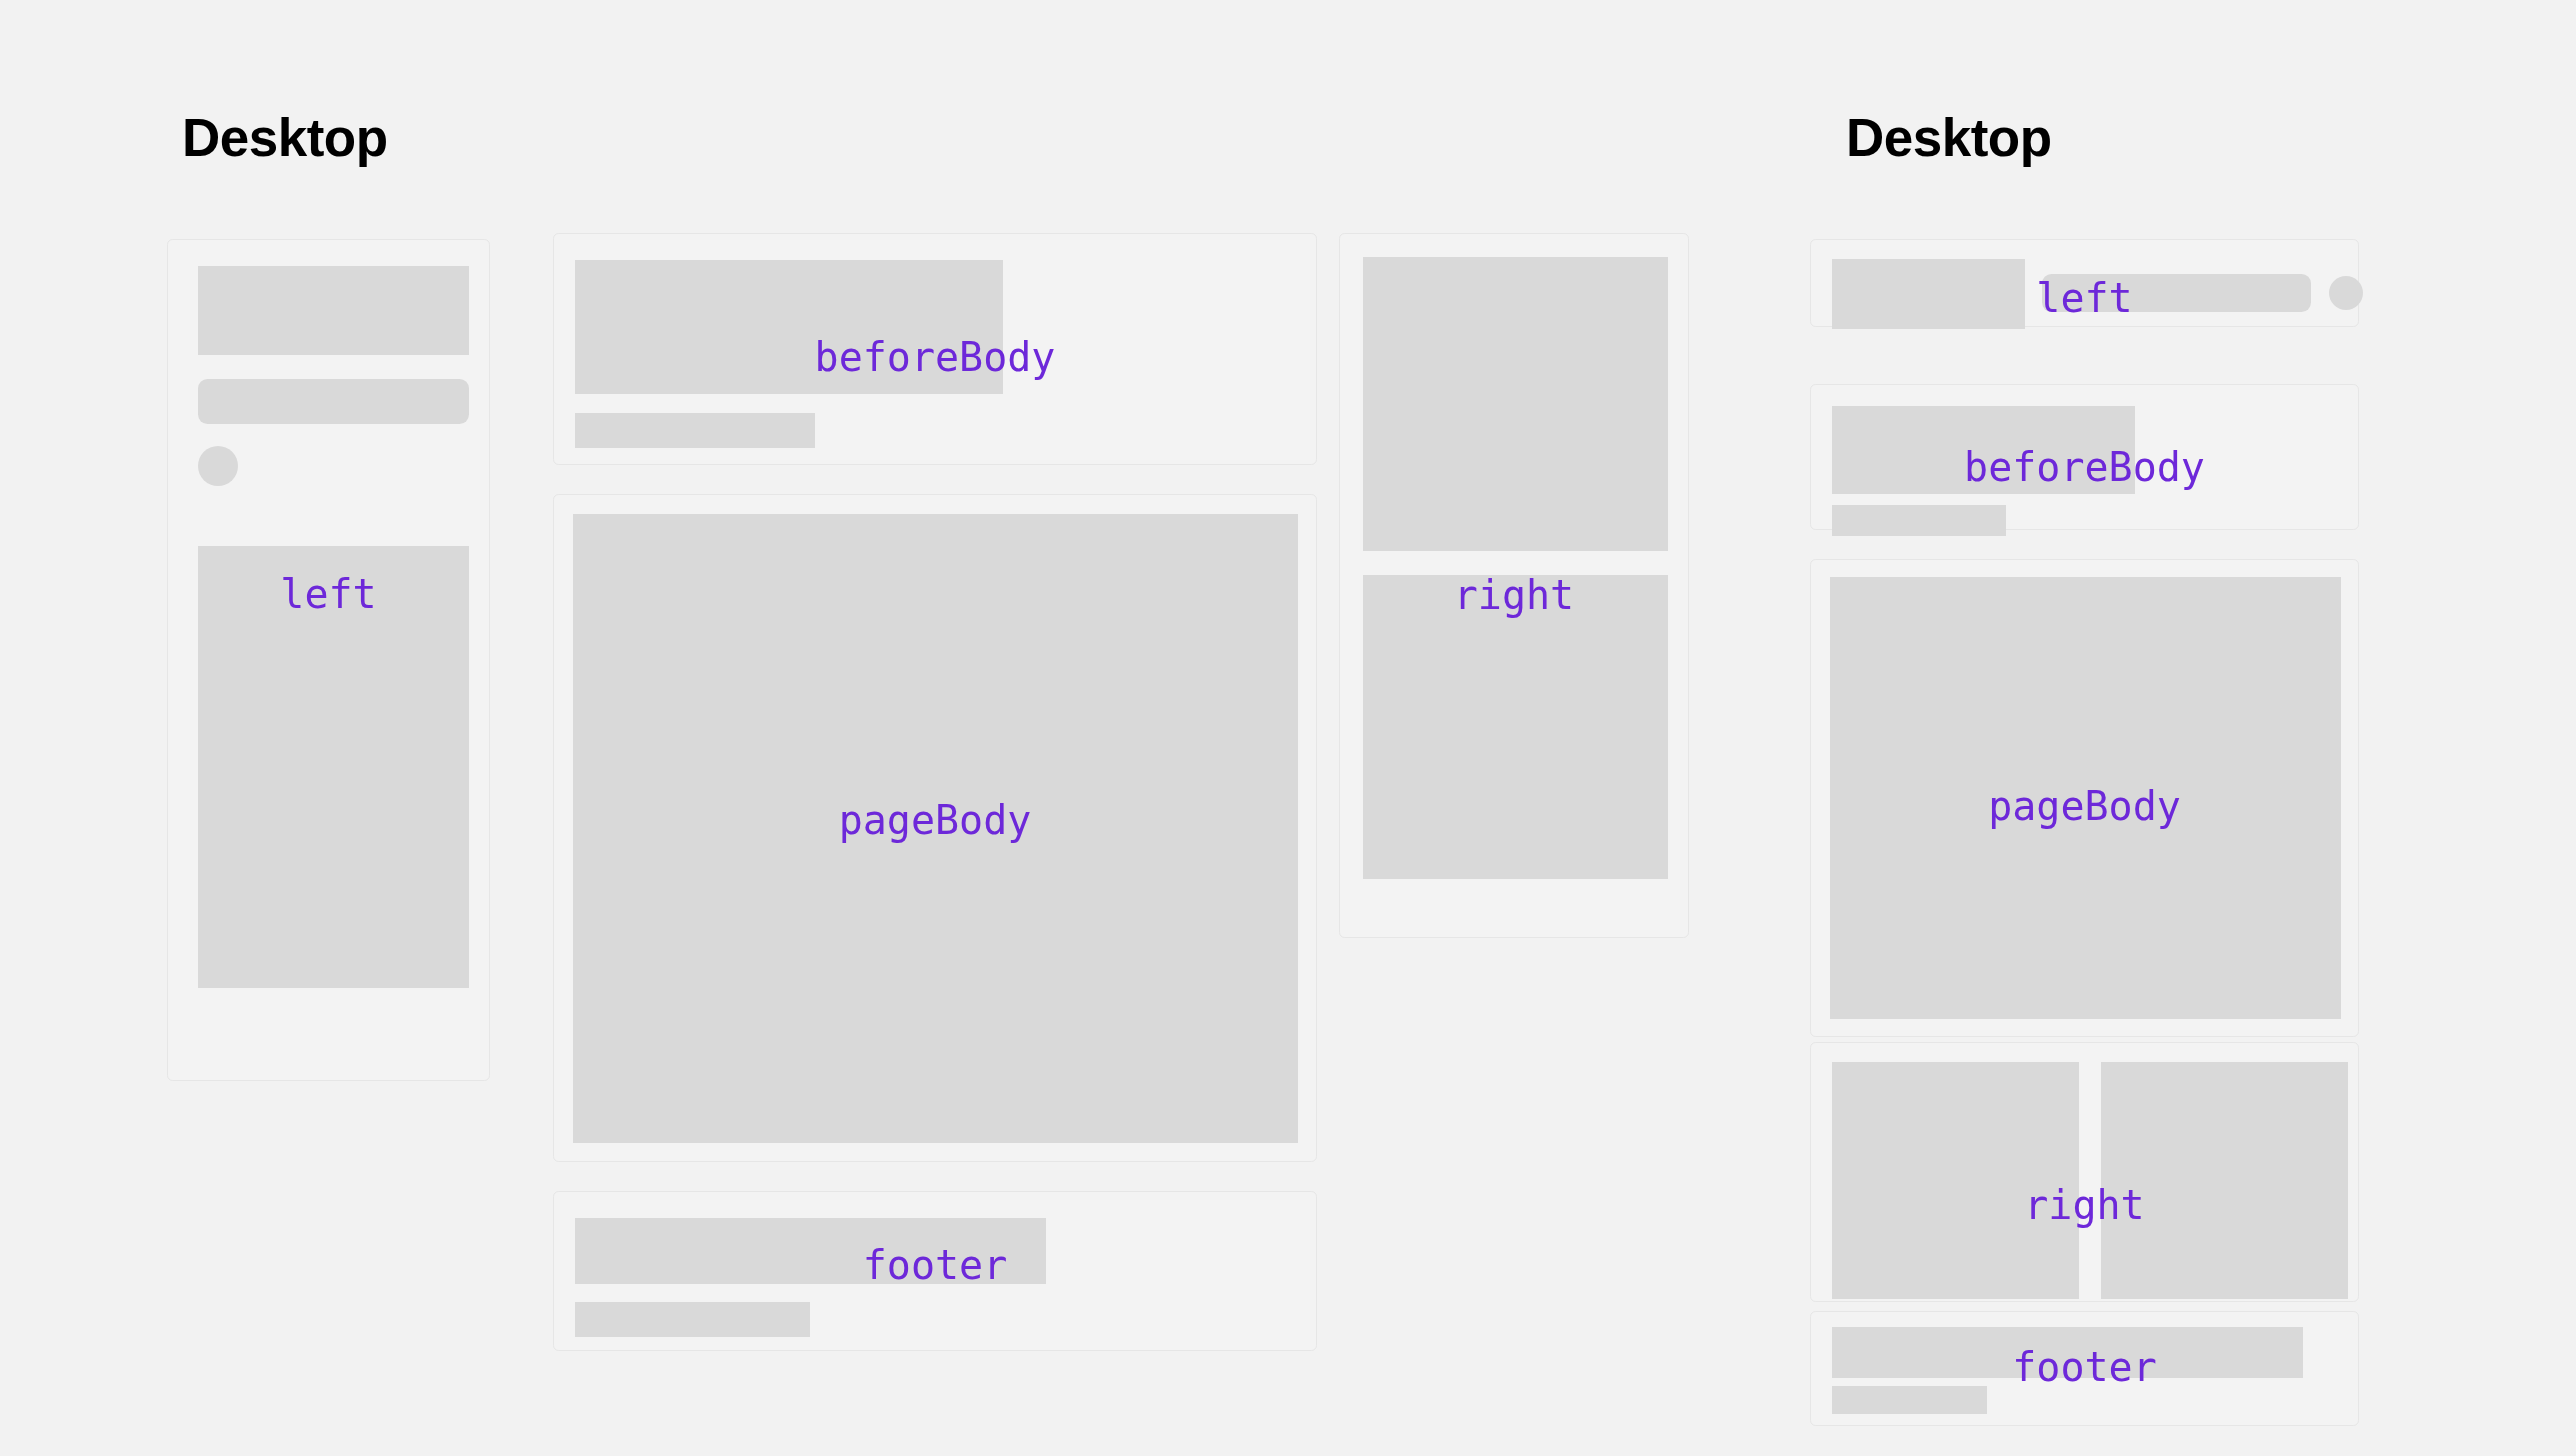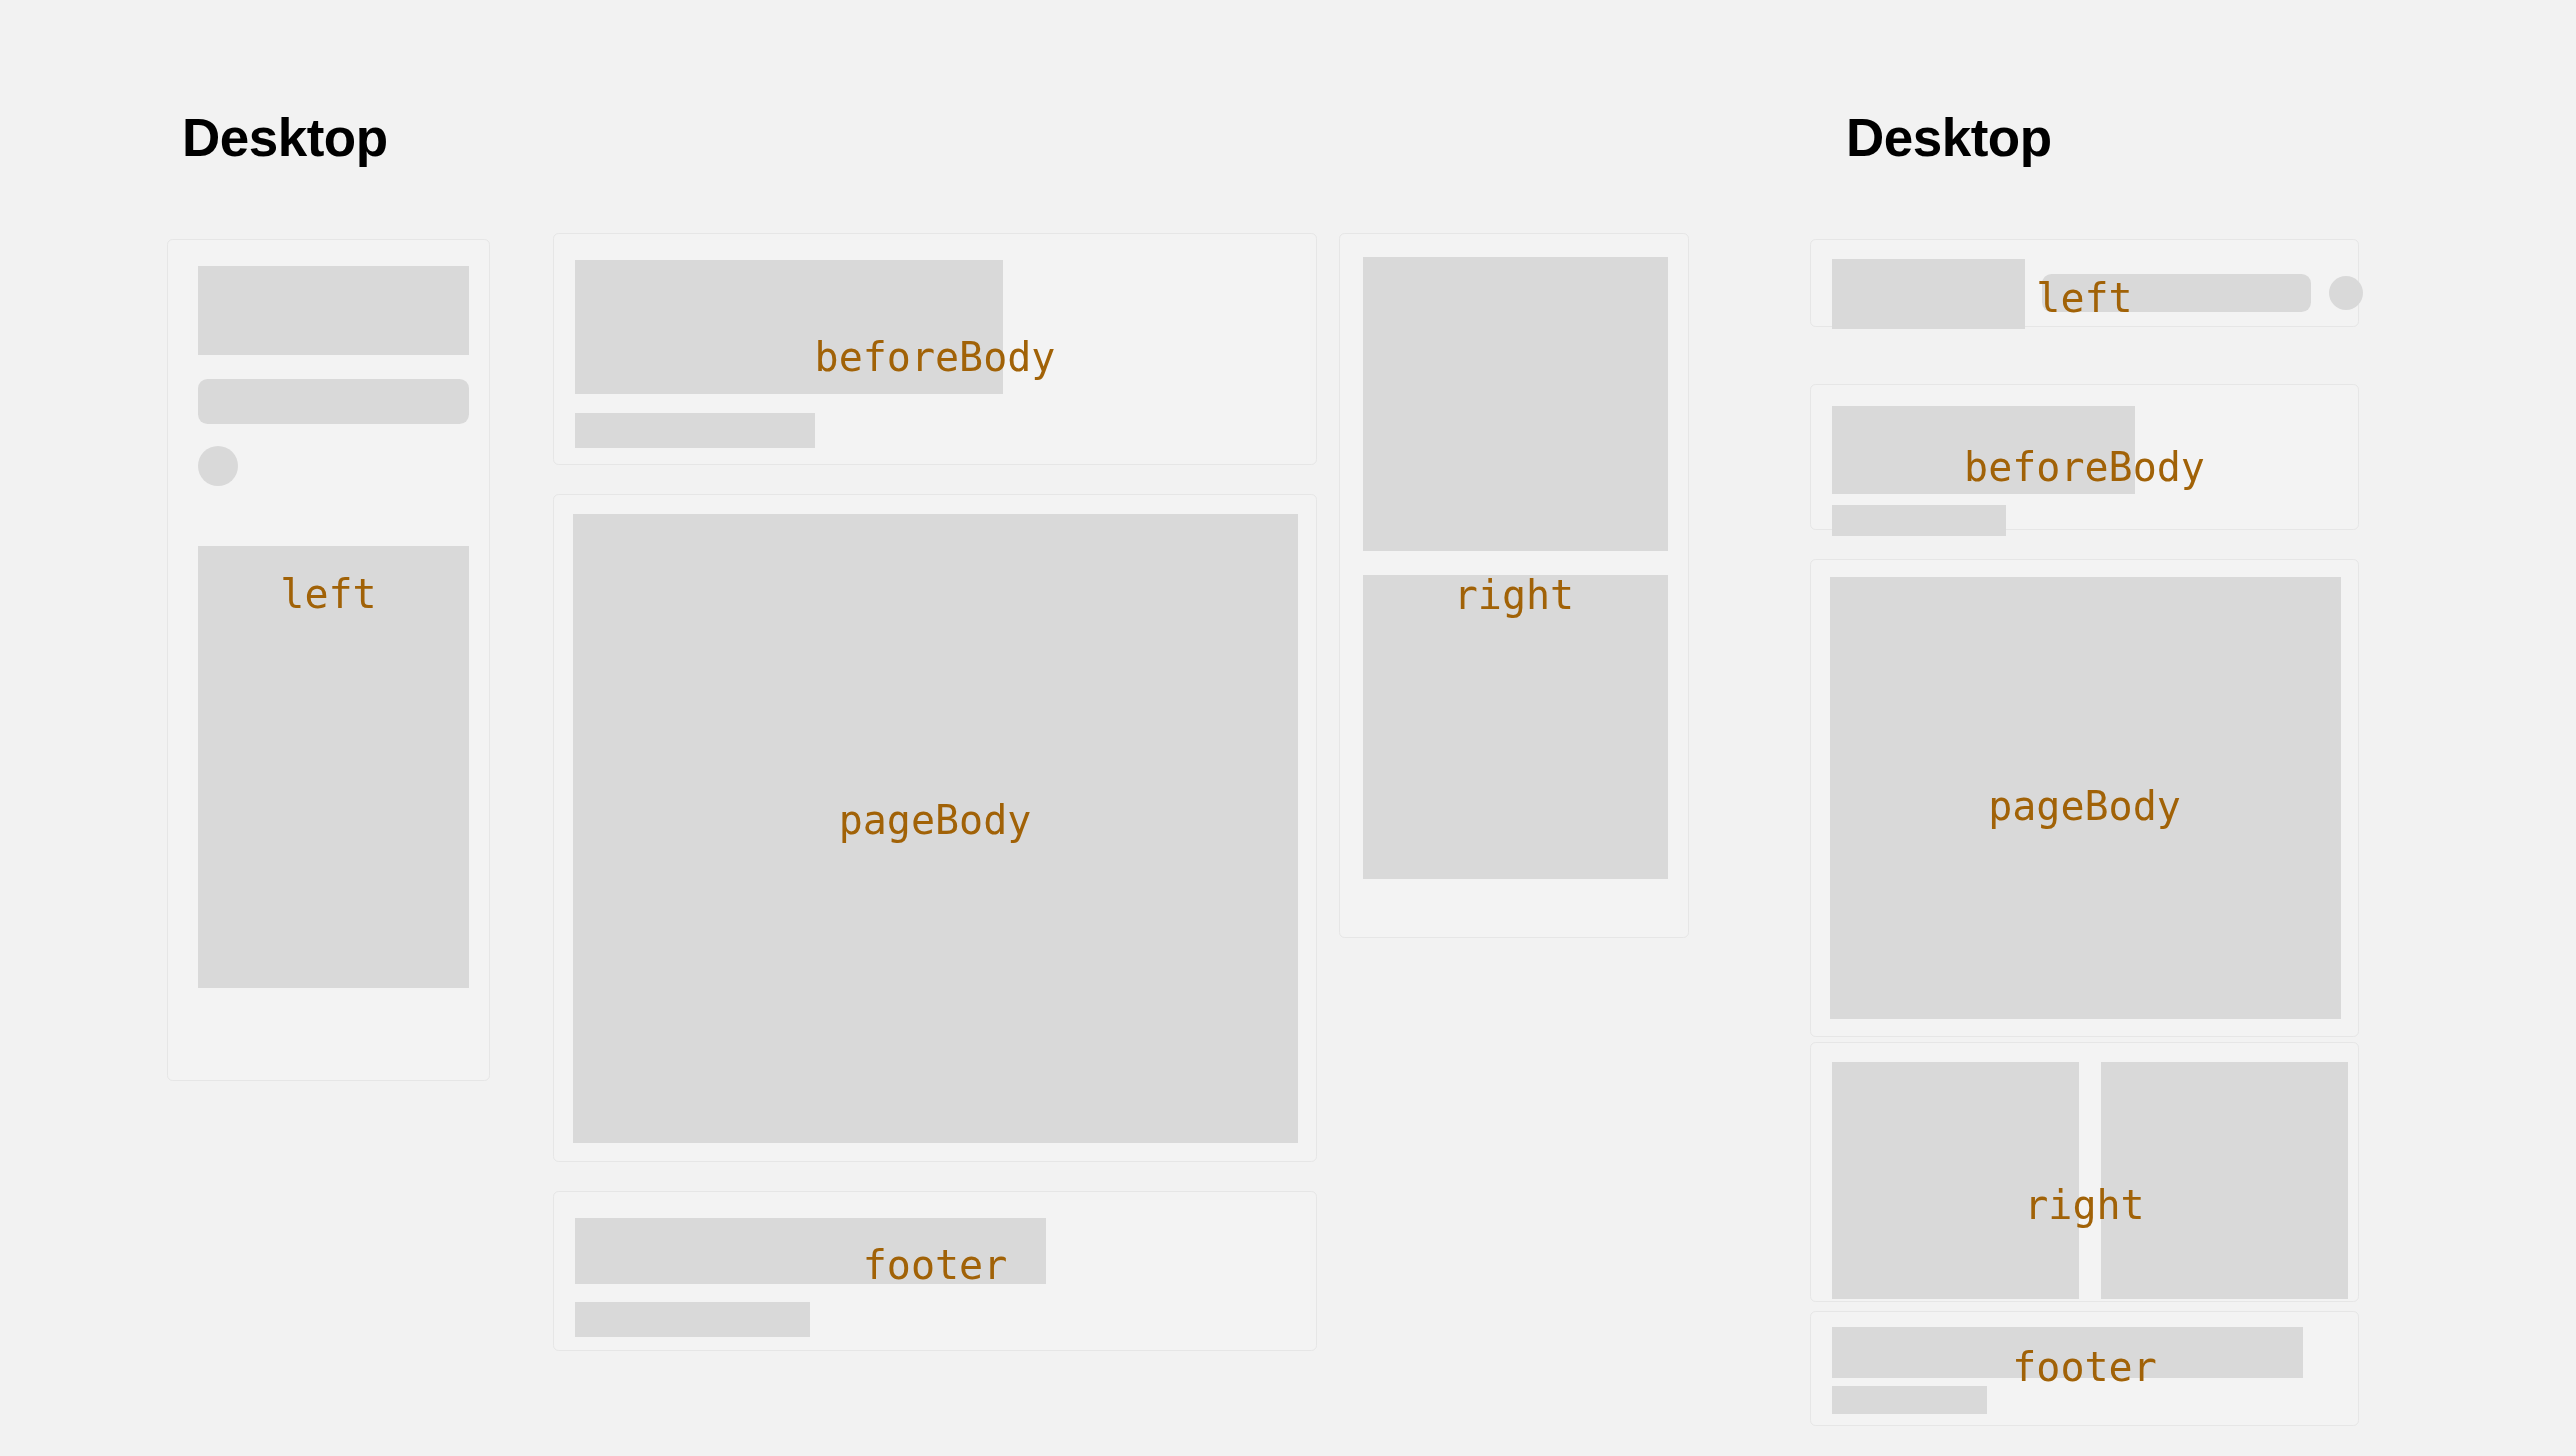--- a/index.html
+++ b/index.html
@@ -46,21 +46,21 @@
     background: #d9d9d9;
   }
   .skel.rounded { border-radius: 9.4px; }
   .skel.circle  { border-radius: 50%; }
 
   
   .region-label {
     position: absolute;
     font-family: "DejaVu Sans Mono", "Liberation Mono", monospace;
     font-size: 40px;
-    color: #a16207;
+    color: #6d28d9;
     line-height: 1;
     white-space: nowrap;
     text-align: center;
     pointer-events: none;
   }
 
   
 
   
   #d-left-panel { left: 143px; top: 215px; width: 323px; height: 842px; }

